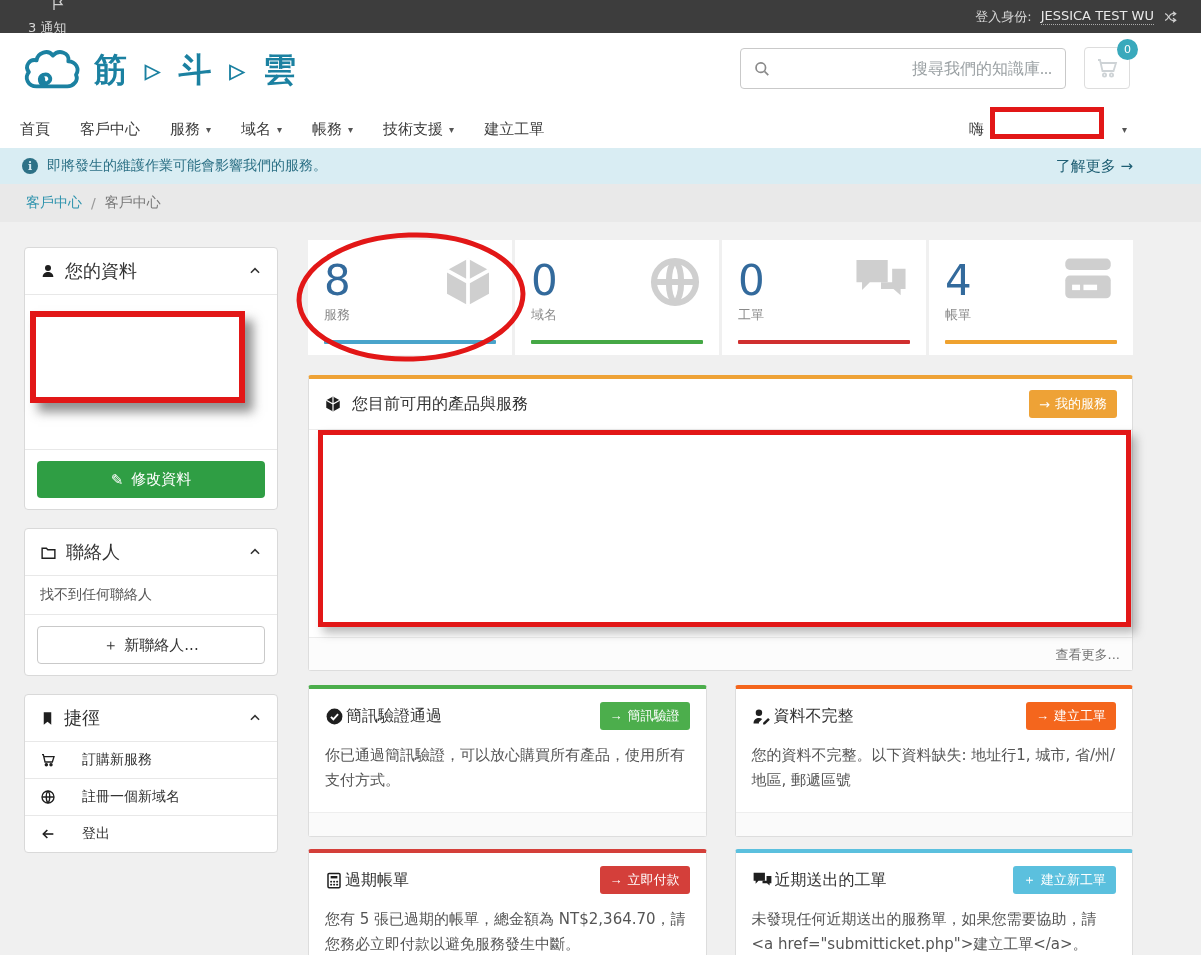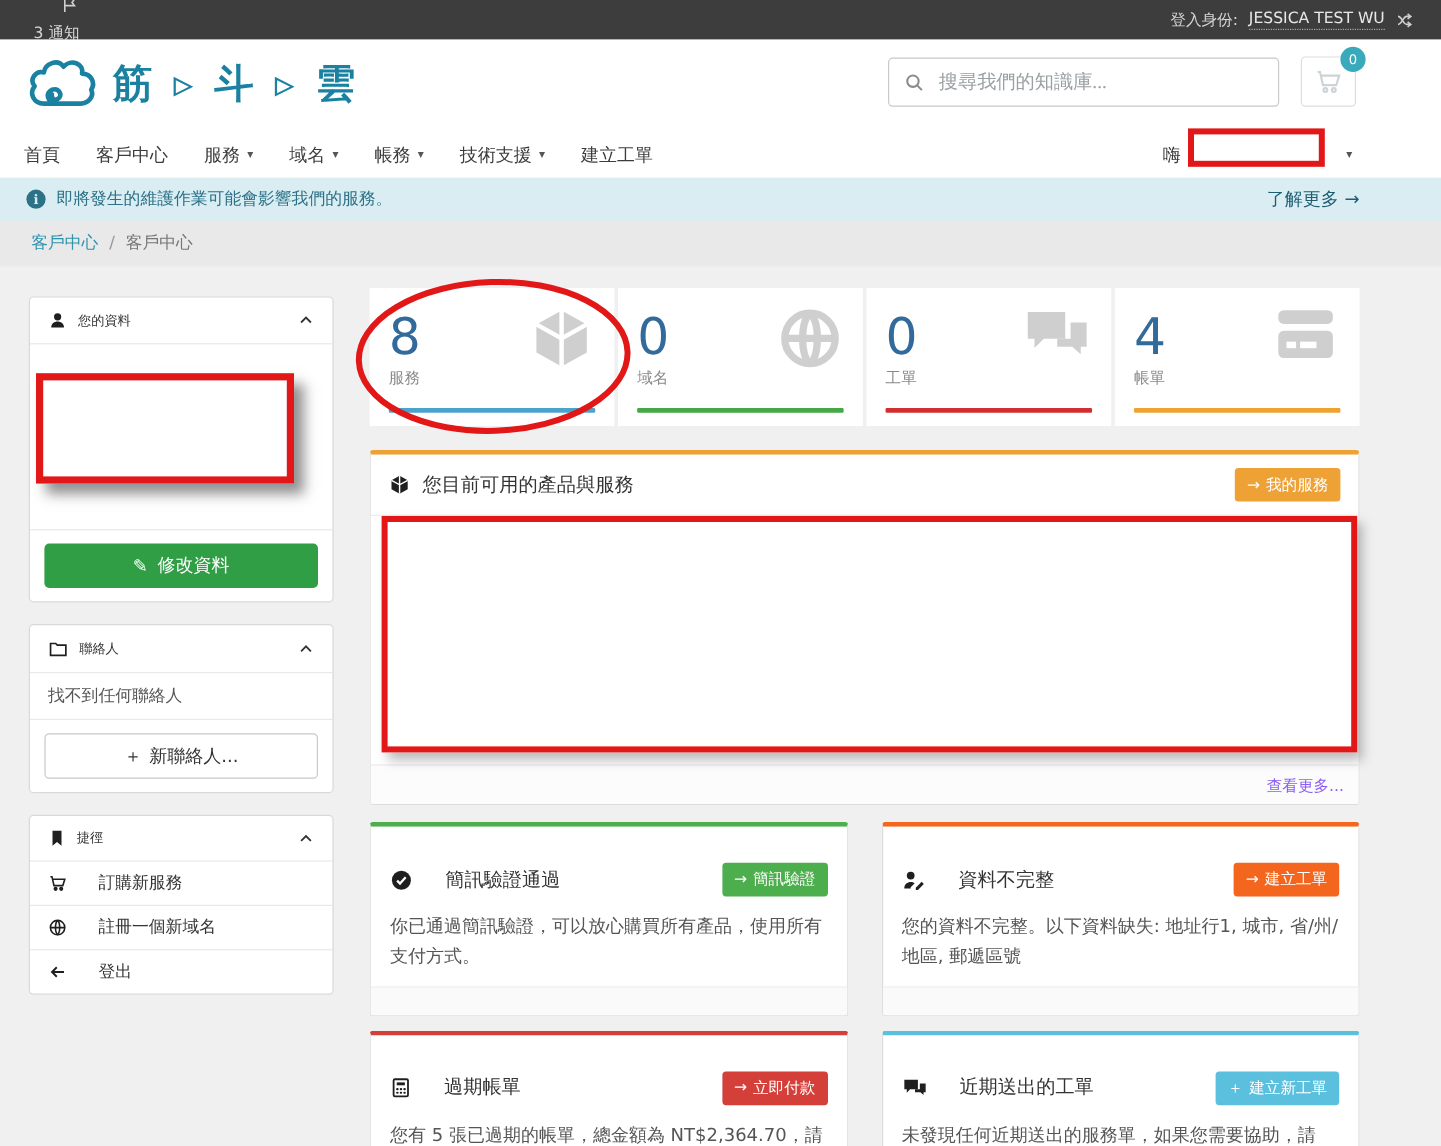--- a/index.html
+++ b/index.html
@@ -17,21 +17,21 @@
 
   
   .header { height:77px; background:#fff; position:relative; }
   .logo { position:absolute; left:20px; top:12px; display:flex; align-items:center; gap:12px;
           color:#1b81a1; cursor:pointer; }
   .logo-text { font-size:33px; font-weight:bold; letter-spacing:3px; color:#1b81a1; }
   .search-box { position:absolute; left:740px; top:15px; width:326px; height:41px; background:#fff;
                 border:1px solid #c9c9c9; border-radius:4px; display:flex; align-items:center;
                 padding:0 13px; gap:12px; }
   .search-box input { border:none; outline:none; width:100%; font-size:16px; color:#ef4444;
-                      font-family:Liberation Serif, serif; background:transparent; }
+                      font-family:Liberation Serif, serif; background:transparent;text-align:right; }
   .search-box input::placeholder { color:#9aa0a3; }
   .cart-btn { position:absolute; left:1084px; top:14px; width:46px; height:42px; background:#fff;
               border:1px solid #ddd; border-radius:4px; display:flex; align-items:center;
               justify-content:center; color:#ced3d6; cursor:pointer; }
   .cart-badge { position:absolute; top:-9px; right:-9px; width:21px; height:21px; border-radius:50%;
                 background:#39a9bc; color:#fff; font-size:11px; display:flex; align-items:center;
                 justify-content:center; }
 
   
   .navbar { height:38px; background:#fff; display:flex; align-items:center; padding-left:20px;
@@ -54,21 +54,21 @@
   .breadcrumb { height:38px; background:#e9e9e9; display:flex; align-items:center; gap:9px;
                 padding-left:26px; font-size:14px; }
   .bc-link { color:#2e93ad; cursor:pointer; }
   .bc-sep { color:#999; }
   .bc-cur { color:#777; }
 
   
   .content { display:flex; gap:30px; padding:18px 68px 0 24px; align-items:flex-start; }
   .sidebar { width:254px; flex-shrink:0; margin-top:7px; }
   .panel { background:#fff; border:1px solid #d9d9d9; border-radius:4px; margin-bottom:18px; }
-  .panel-h { display:flex; align-items:center; gap:9px; padding:11px 15px; font-size:11px; color:#333; }
+  .panel-h { display:flex; align-items:center; gap:9px; padding:11px 15px; font-size:18px; color:#333; }
   .panel-h .grow { flex:1; }
   .ic-dark { color:#1f1f1f; }
   .chev { color:#333; cursor:pointer; }
   .p-body-profile { height:155px; border-top:1px solid #e8e8e8; }
   .panel-foot { border-top:1px solid #e8e8e8; padding:11px 12px; }
   .btn-green { width:100%; height:37px; background:#2f9e44; border:none; border-radius:4px; color:#fff;
                font-size:15px; display:flex; align-items:center; justify-content:center; gap:8px;
                cursor:pointer; font-family:inherit; }
   .contact-empty { border-top:1px solid #e8e8e8; padding:10px 15px; font-size:14px; color:#555; }
   .btn-outline { width:100%; height:38px; background:#fff; border:1px solid #c9c9c9; border-radius:4px;
@@ -91,31 +91,31 @@
   
   .products { background:#fff; border:1px solid #ddd; border-top:4px solid #eea236; border-radius:3px;
               margin-bottom:14px; }
   .prod-h { display:flex; align-items:center; gap:10px; padding:11px 15px; font-size:16px; color:#333;
             border-bottom:1px solid #ececec; }
   .btn-sm { margin-left:auto; border:none; border-radius:3px; color:#fff; font-size:13px;
             padding:5px 10px; display:flex; align-items:center; gap:5px; cursor:pointer; font-family:inherit; }
   .btn-amber { background:#eea236; }
   .prod-body { height:207px; background:#fff; }
   .prod-foot { border-top:1px solid #ececec; background:#fcfcfc; padding:6px 12px; text-align:right; }
-  .link-more { color:#8b5cf6; font-size:13px; cursor:pointer; }
+  .link-more { color:#737373; font-size:13px; cursor:pointer; }
 
   
   .cards { display:grid; grid-template-columns:1fr 1fr; column-gap:28px; row-gap:12px; }
   .card { background:#fff; border:1px solid #ddd; border-radius:3px; border-top-width:4px;
           border-top-style:solid; min-height:152px; display:flex; flex-direction:column; }
   .card.green  { border-top-color:#4cae4c; }
   .card.orange { border-top-color:#f4661d; }
   .card.red    { border-top-color:#d43f3a; }
   .card.cyan   { border-top-color:#5bc0de; }
-  .card-h { display:flex; align-items:center; gap:27px; padding:30px 16px 4px; font-size:16px; color:#333; }
+  .card-h { display:flex; align-items:center; gap:2px; padding:13px 16px 4px; font-size:16px; color:#333;font-family:Liberation Serif, serif; }
   .btn-cgreen  { background:#4cae4c; } .btn-corange { background:#f4661d; }
   .btn-cred    { background:#d43f3a; } .btn-ccyan   { background:#5bc0de; }
   .card-body { padding:9px 16px 12px; font-size:15px; color:#555; line-height:1.65; flex:1; }
   .card-foot { height:24px; background:#fafafa; border-top:1px solid #eee; }
 
   
   .ann { position:absolute; z-index:50; pointer-events:none; }
   .ann-box { background:#fff; border:5px solid #e21717; }
   .ann-name { left:990px; top:107px; width:114px; height:32px; }
   .ann-profile { left:30px; top:311px; width:215px; height:92px; border-width:6px;

